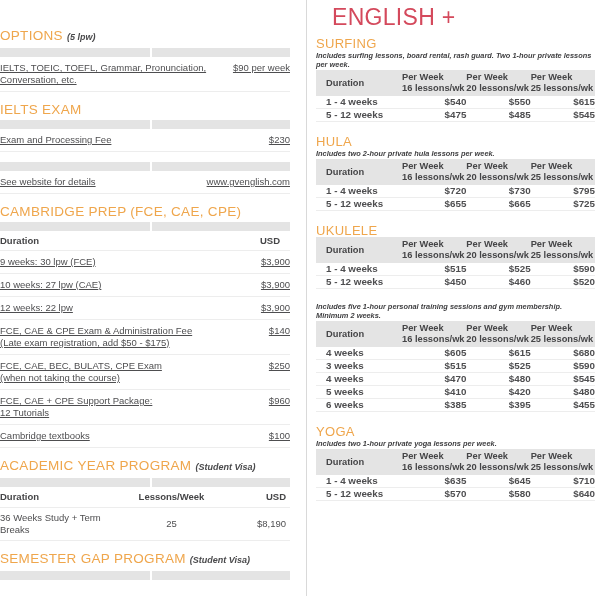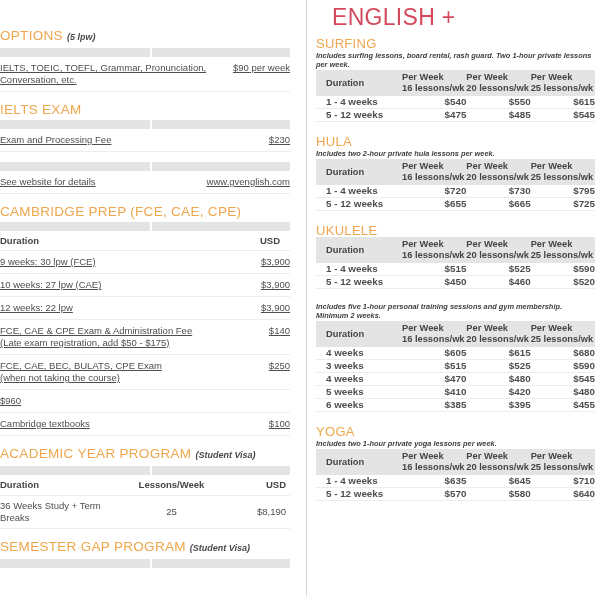--- a/index.html
+++ b/index.html
@@ -120,20 +120,22 @@
         <span class="ll ml">FCE, CAE &amp; CPE Exam &amp; Administration Fee
 (Late exam registration, add $50 - $175)</span>
         <span class="lv">$140</span>
       </div>
       <div class="lrow">
         <span class="ll ml">FCE, CAE, BEC, BULATS, CPE Exam
 (when not taking the course)</span>
         <span class="lv">$250</span>
       </div>
       <div class="lrow">
+        <span class="ll ml">FCE, CAE + CPE Support Package:
+12 Tutorials</span>
         <span class="lv">$960</span>
       </div>
       <div class="lrow">
         <span class="ll">Cambridge textbooks</span>
         <span class="lv">$100</span>
       </div>
     </section>
 
     <section class="lsec">
       <h2 class="lh2"><span class="ht">ACADEMIC YEAR PROGRAM</span> <span class="hs">(Student Visa)</span></h2>

